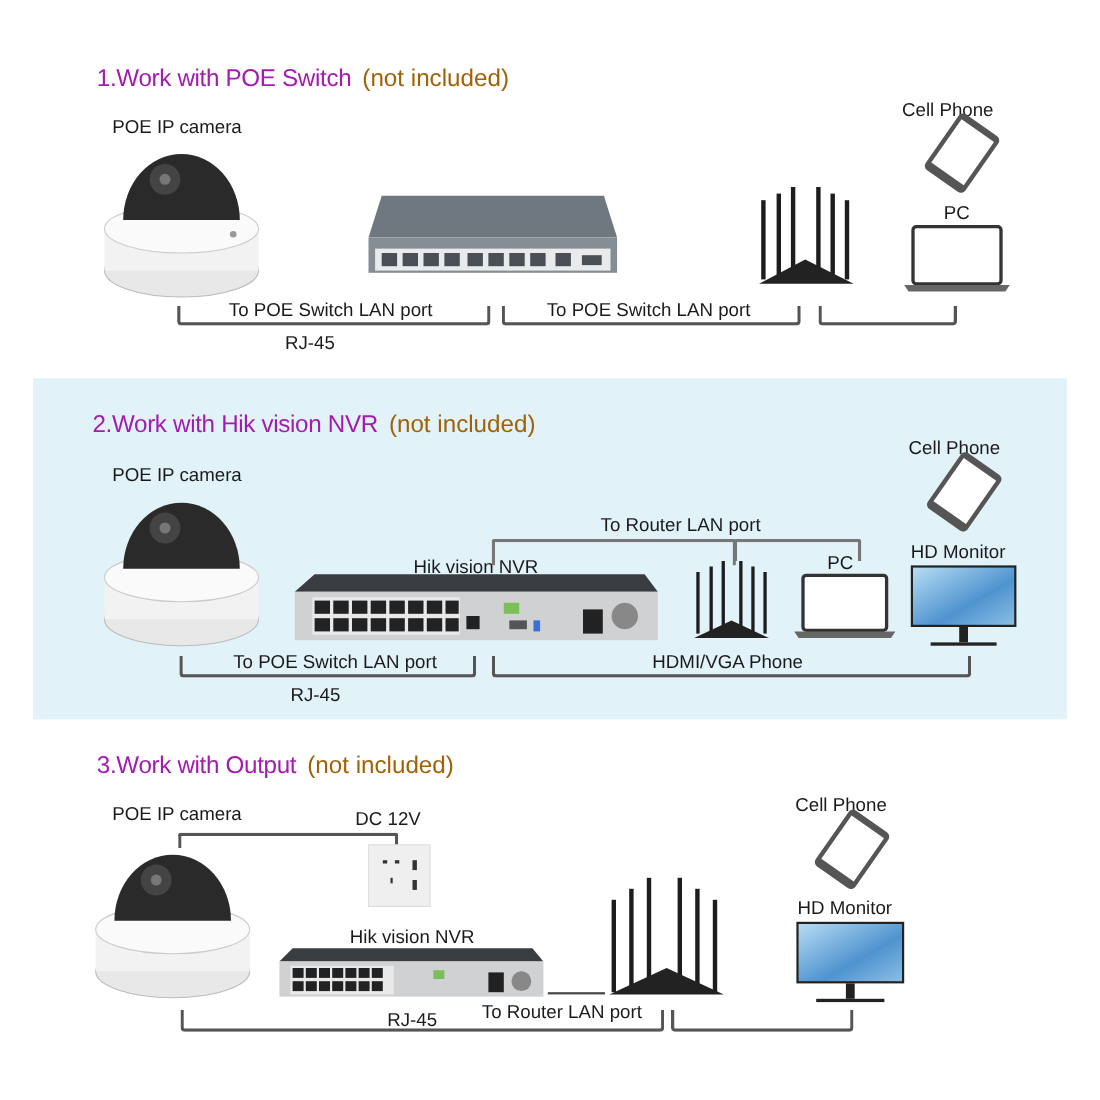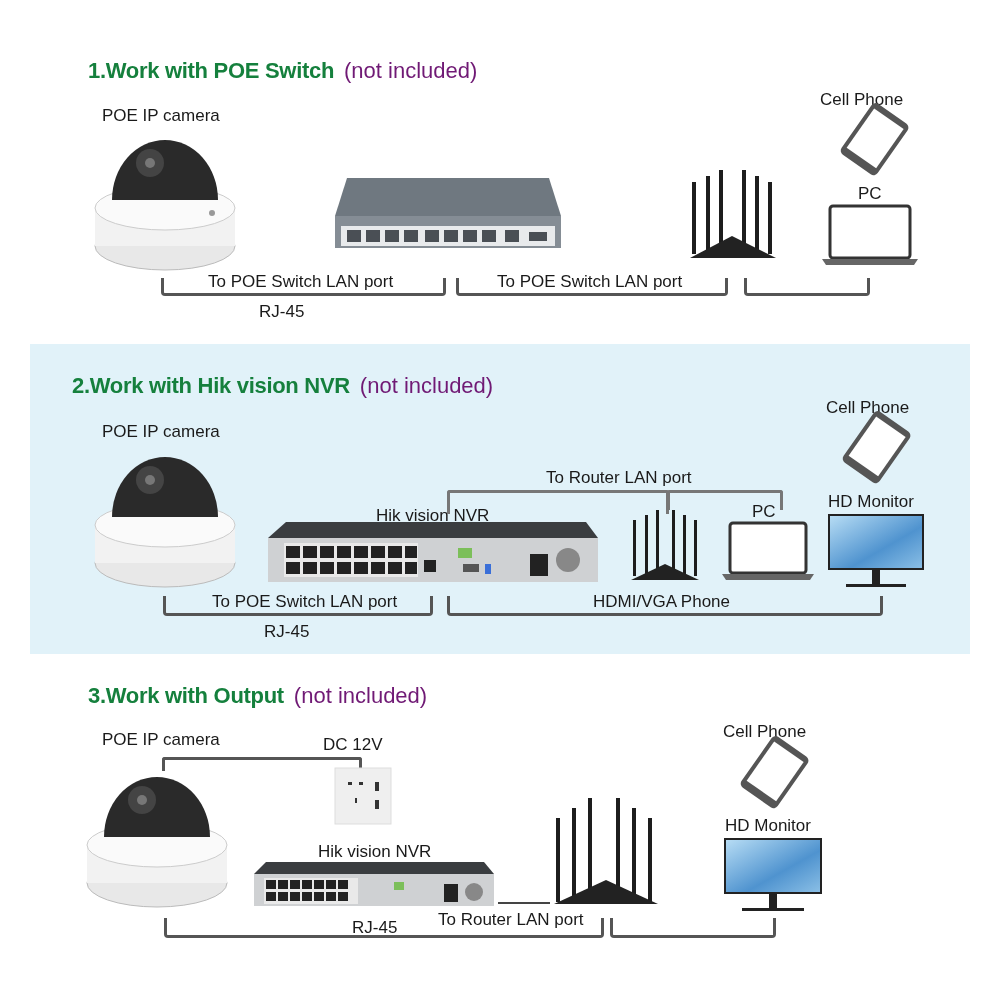--- a/index.html
+++ b/index.html
@@ -1,20 +1,20 @@
 <!DOCTYPE html>
 <html><head>
 <meta charset="utf-8">
 <style>
 *{box-sizing:border-box;margin:0;padding:0}
 body{width:1000px;height:1000px;background:#fff;position:relative;overflow:hidden;font-family:"Liberation Sans","DejaVu Sans",sans-serif;color:#1a1a1a}
 .band{position:absolute;left:30px;top:344px;width:940px;height:310px;background:#e1f2f9}
 .title{position:absolute;font-size:22px;white-space:nowrap}
-.title .hl{color:#15803d;font-weight:bold;letter-spacing:-0.3px}
-.title .nb{color:#701a75;margin-left:10px}
+.title .hl{color:#a21caf;font-weight:normal;letter-spacing:-0.3px}
+.title .nb{color:#a16207;margin-left:10px}
 .lbl{position:absolute;font-size:17px;white-space:nowrap;color:#1a1a1a}
 .br{position:absolute;border:3px solid #555;border-top:none;border-radius:0 0 4px 4px}
 .brt{position:absolute;border:3px solid #777;border-bottom:none;border-radius:3px 3px 0 0}
 .hln{position:absolute;background:#444;height:2px}
 svg{position:absolute;overflow:visible}
 </style>
 </head>
 <body>
 
 <div class="title" style="left:88px;top:58px"><span class="hl"><span>1.</span><span>Work with POE Switch</span></span><span class="nb">(not included)</span></div>
@@ -74,21 +74,21 @@
 </svg>
 
 <div class="br" style="left:161px;top:278px;width:285px;height:18px"></div>
 <div class="lbl" style="left:208px;top:272px">To POE Switch LAN port</div>
 <div class="br" style="left:456px;top:278px;width:272px;height:18px"></div>
 <div class="lbl" style="left:497px;top:272px">To POE Switch LAN port</div>
 <div class="br" style="left:744px;top:278px;width:126px;height:18px"></div>
 <div class="lbl" style="left:259px;top:302px">RJ-45</div>
 
 <div class="band"></div>
-<div class="title" style="left:72px;top:373px"><span class="hl"><span>2.</span><span>Work with Hik vision NVR</span></span><span class="nb">(not included)</span></div>
+<div class="title" style="left:84px;top:373px"><span class="hl"><span>2.</span><span>Work with Hik vision NVR</span></span><span class="nb">(not included)</span></div>
 <div class="lbl" style="left:102px;top:422px">POE IP camera</div>
 <svg style="left:90px;top:445px" width="150" height="145">
  <ellipse cx="75" cy="118" rx="70" ry="24" fill="#e8e8e8" stroke="#bbb"></ellipse>
  <rect x="5" y="80" width="140" height="38" fill="#f2f2f2"></rect>
  <ellipse cx="75" cy="80" rx="70" ry="22" fill="#fafafa" stroke="#ccc"></ellipse>
  <path d="M22 72 A53 60 0 0 1 128 72 Z" fill="#2a2a2a"></path>
  <circle cx="60" cy="35" r="14" fill="#444"></circle>
     <circle cx="60" cy="35" r="5" fill="#777"></circle>
 </svg>
 

